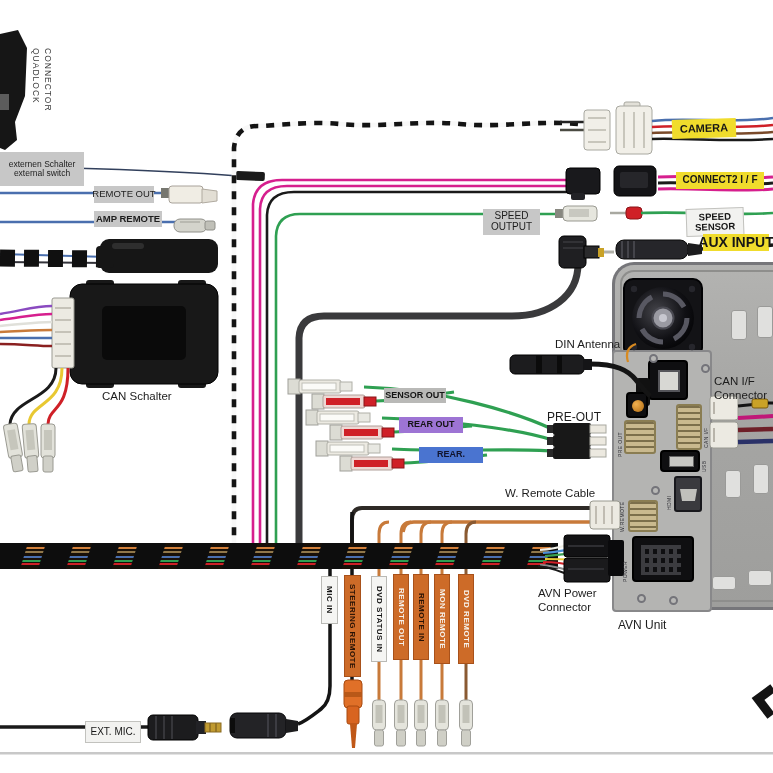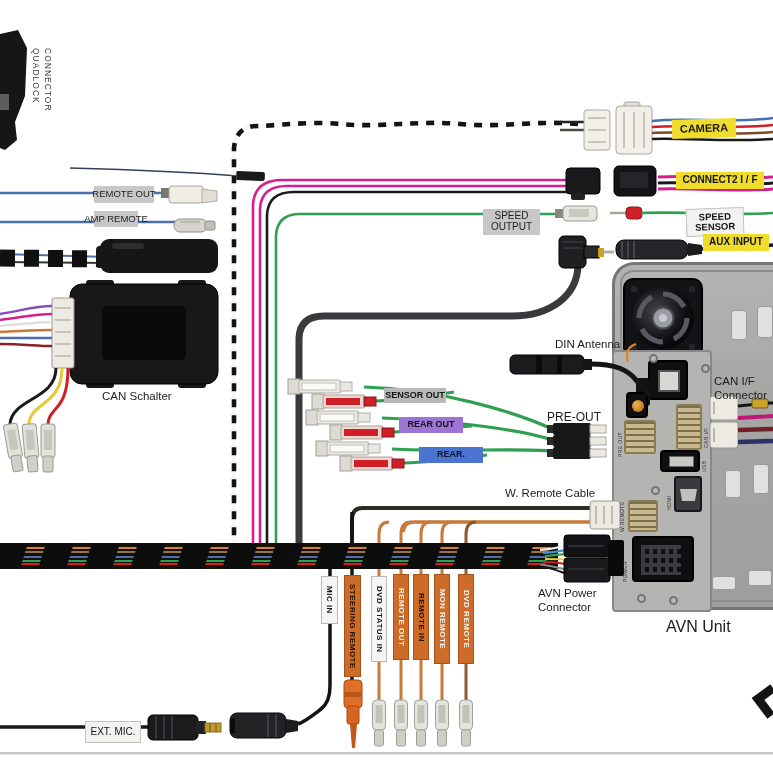--- a/index.html
+++ b/index.html
@@ -430,49 +430,52 @@
       <rect x="564" y="535" width="46" height="22" rx="3" fill="#121214" stroke="#000"></rect>
       <rect x="564" y="558" width="46" height="24" rx="3" fill="#1a1a1c" stroke="#000"></rect>
       <rect x="608" y="540" width="16" height="36" rx="2" fill="#0a0a0c"></rect>
       <line x1="568" y1="546" x2="604" y2="546" stroke="#2e2e32" stroke-width="2"></line>
       <line x1="568" y1="569" x2="604" y2="569" stroke="#2e2e32" stroke-width="2"></line>
     </g>
   </svg>
 
   <div class="quadlock" style="left:30px;top:48px;height:110px;"><span>QUADLOCK</span><br><span>CONNECTOR</span></div>
 
+  <div class="lbl flag gray" style="left:0px;top:152px;width:84px;height:34px;font-size:8.5px;">
+    <span><span>externen Schalter</span><br><span>external switch</span></span>
+  </div>
 
   <div class="lbl flag gray" style="left:94px;top:186px;width:60px;height:17px;font-size:9.5px;">REMOTE OUT</div>
-  <div class="lbl flag gray" style="left:94px;top:211px;width:44px;height:16px;font-size:9.5px;">AMP REMOTE</div>
+  <div class="lbl flag gray" style="left:94px;top:211px;width:68px;height:16px;font-size:9.5px;font-weight:bold;">AMP REMOTE</div>
 
   <div class="lbl plain" style="left:102px;top:390px;">CAN Schalter</div>
 
   <div class="lbl flag yellow" style="left:672px;top:119px;width:64px;height:19px;font-size:11px;transform:rotate(-2deg);">CAMERA</div>
   <div class="lbl flag yellow" style="left:676px;top:172px;width:88px;height:17px;font-size:10px;">CONNECT2  I / F</div>
 
   <div class="lbl flag gray" style="left:483px;top:209px;width:57px;height:26px;font-size:10px;">
     <span><span>SPEED</span><br><span>OUTPUT</span></span>
   </div>
   <div class="lbl flag light" style="left:686px;top:208px;width:58px;height:28px;font-size:9.5px;font-weight:700;transform:rotate(-2deg);">
     <span><span>SPEED</span><br><span>SENSOR</span></span>
   </div>
-  <div class="lbl flag yellow" style="left:703px;top:234px;width:66px;height:17px;font-size:10px;">AUX INPUT</div>
+  <div class="lbl flag yellow" style="left:703px;top:234px;width:66px;height:17px;font-size:14px;">AUX INPUT</div>
 
   <div class="lbl plain" style="left:512px;top:338px;padding-left:43px;">DIN  Antenna</div>
 
   <div class="lbl plain" style="left:714px;top:374px;line-height:14px;"><span>CAN I/F</span><br><span>Connector</span></div>
 
   <div class="lbl flag" style="left:384px;top:388px;width:62px;height:15px;font-size:9px;font-weight:700;background:#b9b9b7;color:#141414;">SENSOR  OUT</div>
   <div class="lbl flag purple" style="left:399px;top:417px;width:64px;height:16px;font-size:9px;">REAR  OUT</div>
   <div class="lbl flag blue" style="left:419px;top:447px;width:64px;height:16px;font-size:9px;">REAR.</div>
   <div class="lbl plain" style="left:547px;top:410px;font-size:12px;">PRE-OUT</div>
 
   <div class="lbl plain" style="left:505px;top:487px;">W. Remote Cable</div>
   <div class="lbl plain" style="left:538px;top:586px;width:76px;line-height:14px;"><span>AVN Power</span><br><span>Connector</span></div>
-  <div class="lbl plain" style="left:618px;top:618px;font-size:16px;margin-left:48px;">AVN Unit</div>
+  <div class="lbl plain" style="left:618px;top:618px;font-size:12px;">AVN Unit</div>
 
   <div class="vflag white" style="left:321px;top:576px;width:17px;height:48px;">MIC  IN</div>
   <div class="vflag orange darktext" style="left:344px;top:575px;width:17px;height:102px;">STEERING REMOTE</div>
   <div class="vflag white" style="left:371px;top:576px;width:16px;height:86px;">DVD STATUS  IN</div>
   <div class="vflag orange" style="left:393px;top:574px;width:16px;height:86px;">REMOTE  OUT</div>
   <div class="vflag orange darktext" style="left:413px;top:574px;width:16px;height:86px;">REMOTE  IN</div>
   <div class="vflag orange" style="left:434px;top:574px;width:16px;height:90px;">MON REMOTE</div>
   <div class="vflag orange" style="left:458px;top:574px;width:16px;height:90px;">DVD REMOTE</div>
 
   <div class="lbl flag light" style="left:85px;top:721px;width:56px;height:22px;font-size:10px;">EXT. MIC.</div>

